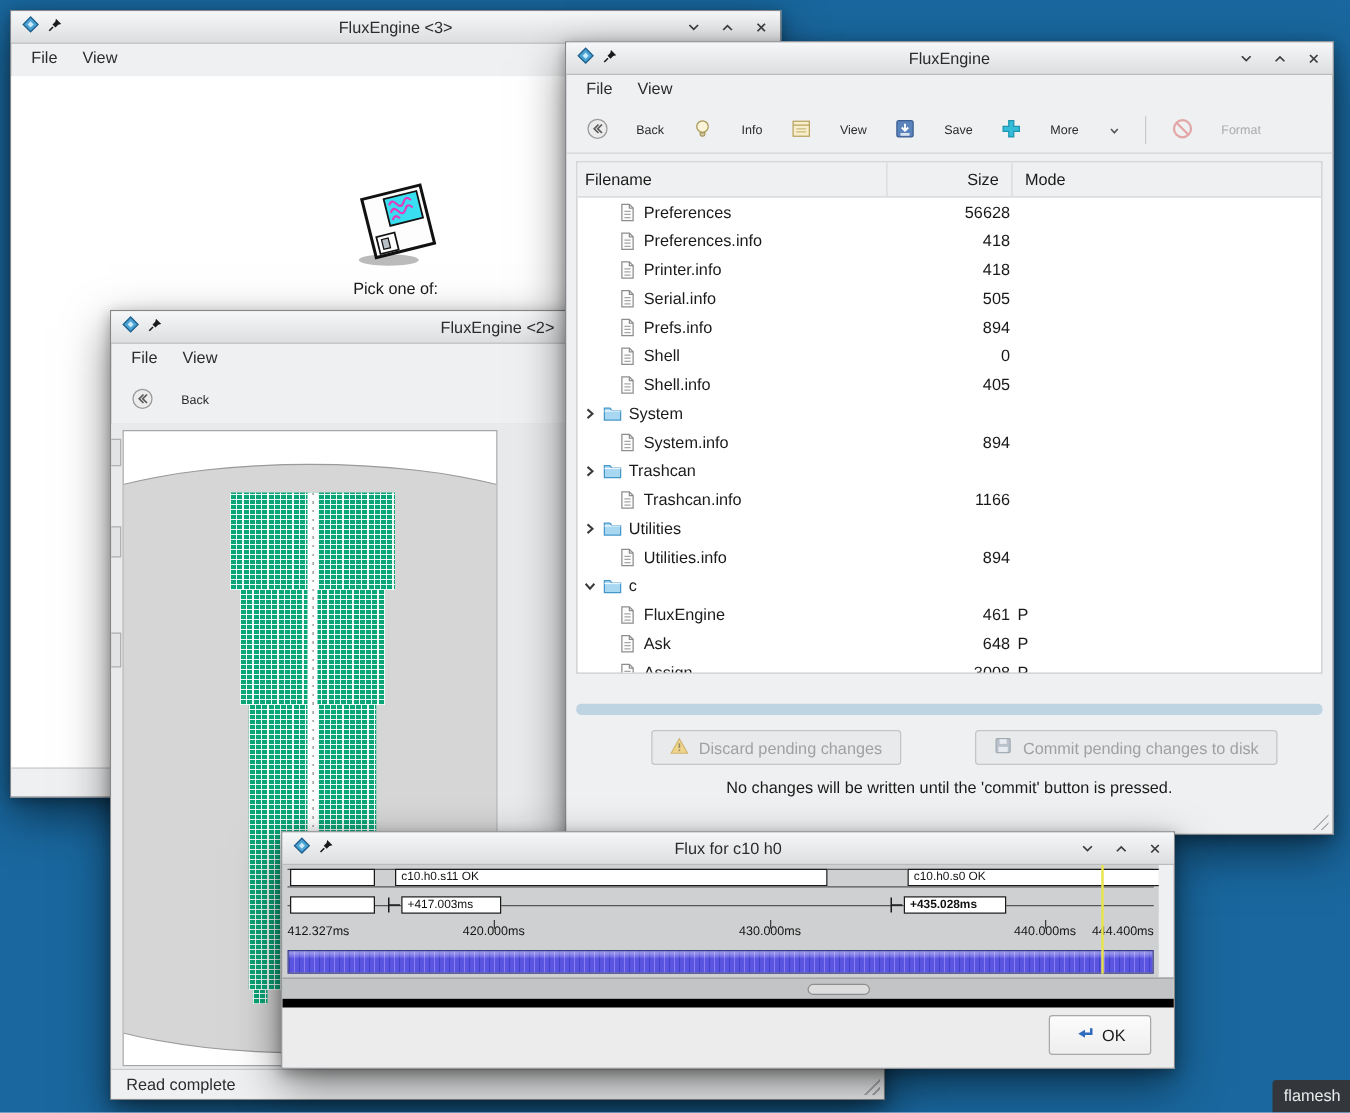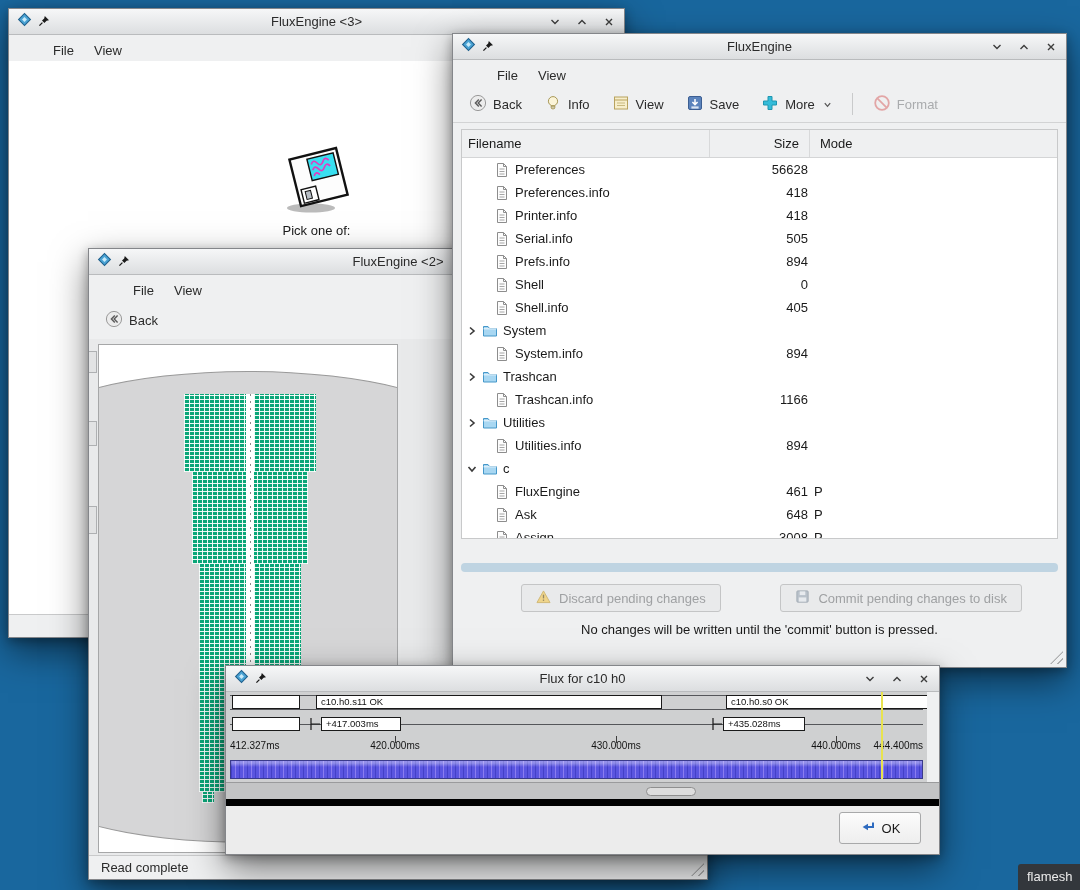--- a/index.html
+++ b/index.html
@@ -8,25 +8,25 @@
 
   .window{position:absolute;background:#eff0f1;border:1px solid #84868a;box-sizing:border-box;
           box-shadow:0 14px 34px rgba(0,0,0,.5),0 3px 10px rgba(0,0,0,.3);}
   .titlebar{position:relative;height:26px;background:linear-gradient(#f6f7f8,#dcdee0);
             border-bottom:1px solid #b9bbbd;display:flex;align-items:center;padding:0 8px;box-sizing:border-box;}
   .tb-left{display:flex;align-items:center;gap:6px;}
   .tb-title{position:absolute;left:0;right:0;text-align:center;font-size:13px;color:#2b2b2b;pointer-events:none;}
   .tb-controls{margin-left:auto;display:flex;align-items:center;gap:13px;z-index:1;}
   .tb-btn{width:14px;height:14px;display:flex;align-items:center;justify-content:center;}
 
-  .menubar{height:26px;display:flex;align-items:flex-end;padding:0 6px;font-size:13px;color:#2b2b2b;margin-left:28px;}
+  .menubar{height:26px;display:flex;align-items:flex-start;padding:0 6px;font-size:13px;color:#2b2b2b;}
   .menu-item{padding:3px 10px;}
 
   .toolbar{height:36px;display:flex;align-items:center;padding:0 8px;gap:6px;border-bottom:1px solid #d2d3d4;}
-  .tbtn{display:inline-flex;align-items:center;gap:6px;padding:4px 8px;font-size:13px;color:#2b2b2b;border-radius:3px;}
+  .tbtn{display:inline-flex;align-items:center;gap:22px;padding:4px 8px;font-size:10px;color:#2b2b2b;border-radius:3px;}
   .tbtn.disabled{color:#a9abad;}
   .tsep{width:1px;height:22px;background:#c9cacb;margin:0 6px;}
   .dd-arrow{display:inline-flex;margin-left:2px;}
 
   
   .filetable{position:absolute;left:8px;top:95px;width:597px;height:410px;background:#fff;
              border:1px solid #c8c9ca;box-sizing:border-box;overflow:hidden;font-size:13px;color:#1a1a1a;}
   .thead{display:flex;height:27px;background:#eff0f1;border-bottom:1px solid #d4d5d6;align-items:center;}
   .hname{width:248px;padding-left:6px;box-sizing:border-box;border-right:1px solid #d8d9da;height:100%;display:flex;align-items:center;}
   .hsize{width:100px;padding-right:10px;box-sizing:border-box;border-right:1px solid #d8d9da;height:100%;display:flex;align-items:center;justify-content:flex-end;}
@@ -652,21 +652,21 @@
 
       <div class="hline" style="top:32px;"></div>
       <div class="sbox" style="left:6px;top:25px;width:68px;"></div>
       <span class="bracket" style="left:84px;top:25px;"><svg width="10" height="14" viewBox="0 0 10 14">
             <path d="M1 1 V13 M1 7 H10" stroke="#1a1a1a" stroke-width="1.2" fill="none"></path>
           </svg></span>
       <div class="sbox" style="left:95px;top:25px;width:80px;">+417.003ms</div>
       <span class="bracket" style="left:486px;top:25px;"><svg width="10" height="14" viewBox="0 0 10 14">
             <path d="M1 1 V13 M1 7 H10" stroke="#1a1a1a" stroke-width="1.2" fill="none"></path>
           </svg></span>
-      <div class="sbox" style="left:497px;top:25px;width:82px;">+435.028ms</div>
+      <div class="sbox" style="left:497px;top:25px;width:82px;font-weight:bold;">+435.028ms</div>
 
       <div class="axis-tick" style="left:169px;"></div>
       <div class="axis-tick" style="left:390px;"></div>
       <div class="axis-tick" style="left:610px;"></div>
       <div class="axis-label" style="left:4px;">412.327ms</div>
       <div class="axis-label center" style="left:139px;">420.000ms</div>
       <div class="axis-label center" style="left:360px;">430.000ms</div>
       <div class="axis-label center" style="left:580px;">440.000ms</div>
       <div class="axis-label" style="right:4px;">444.400ms</div>
 

